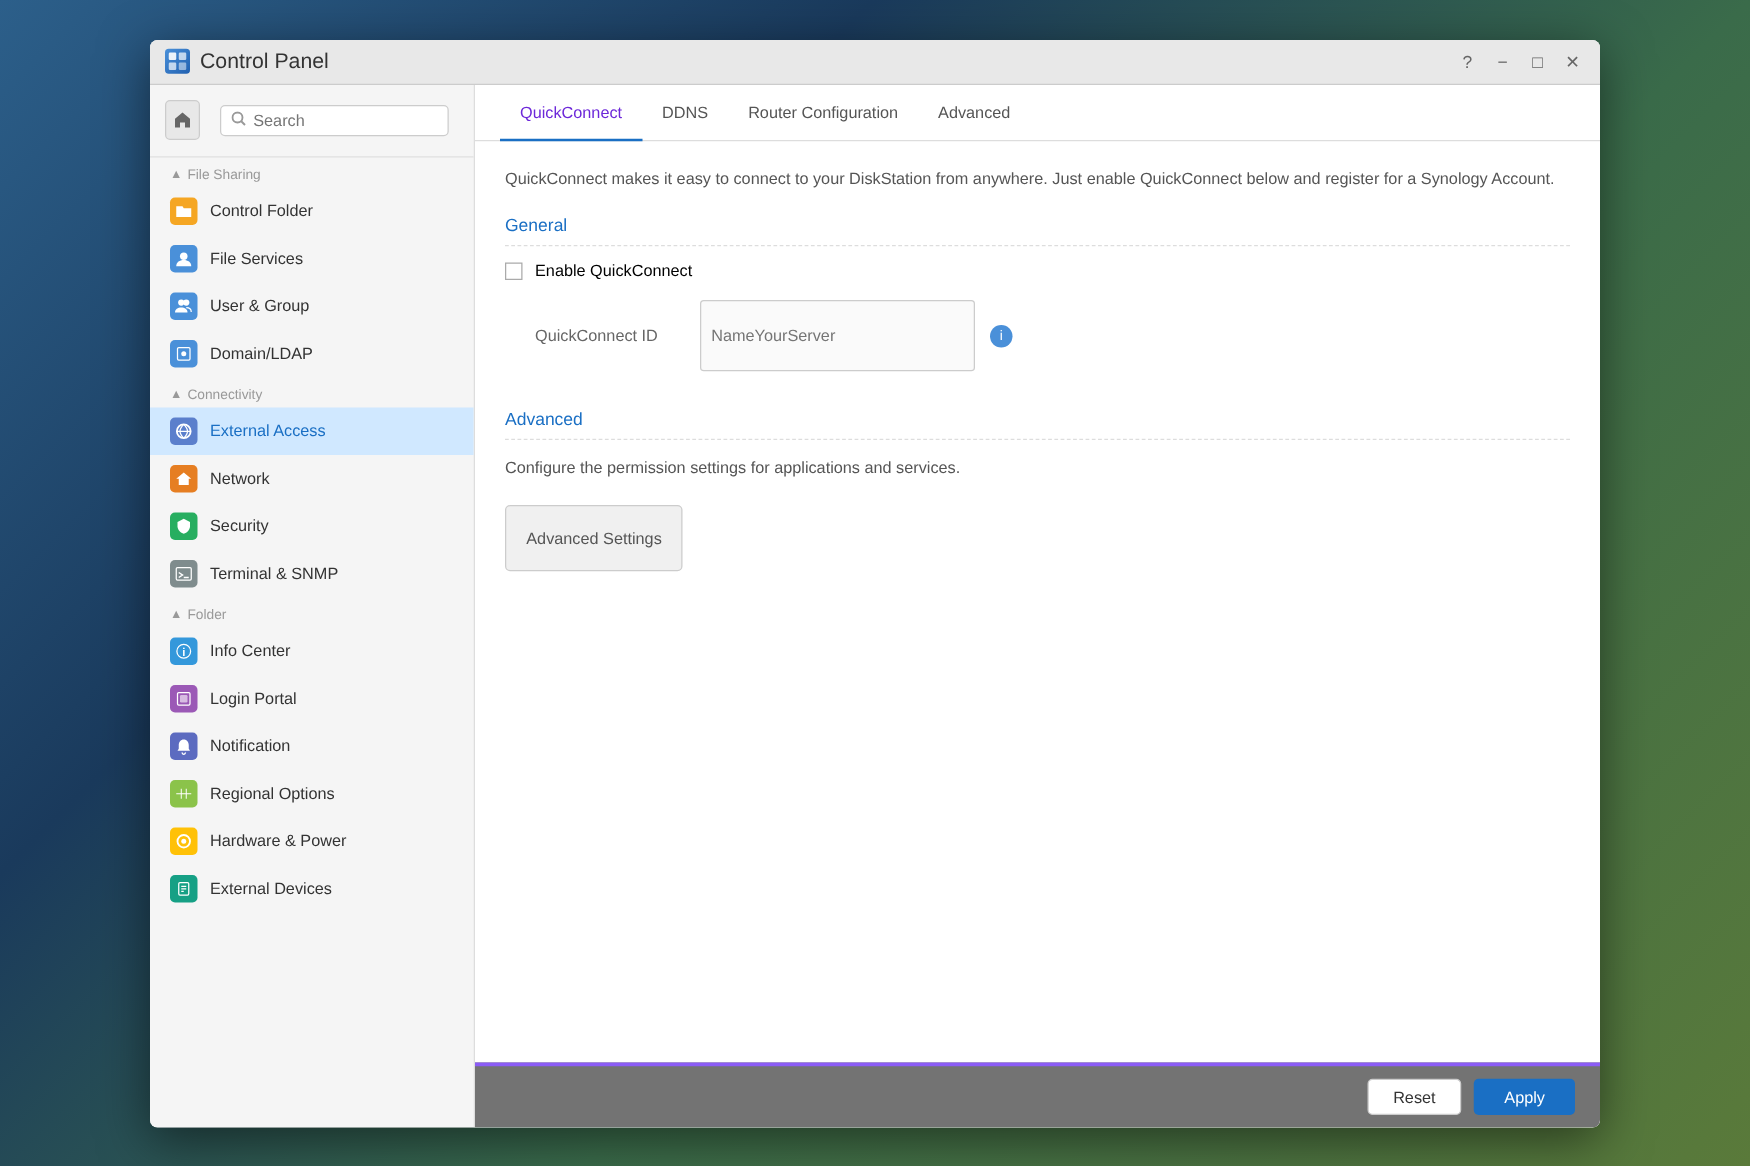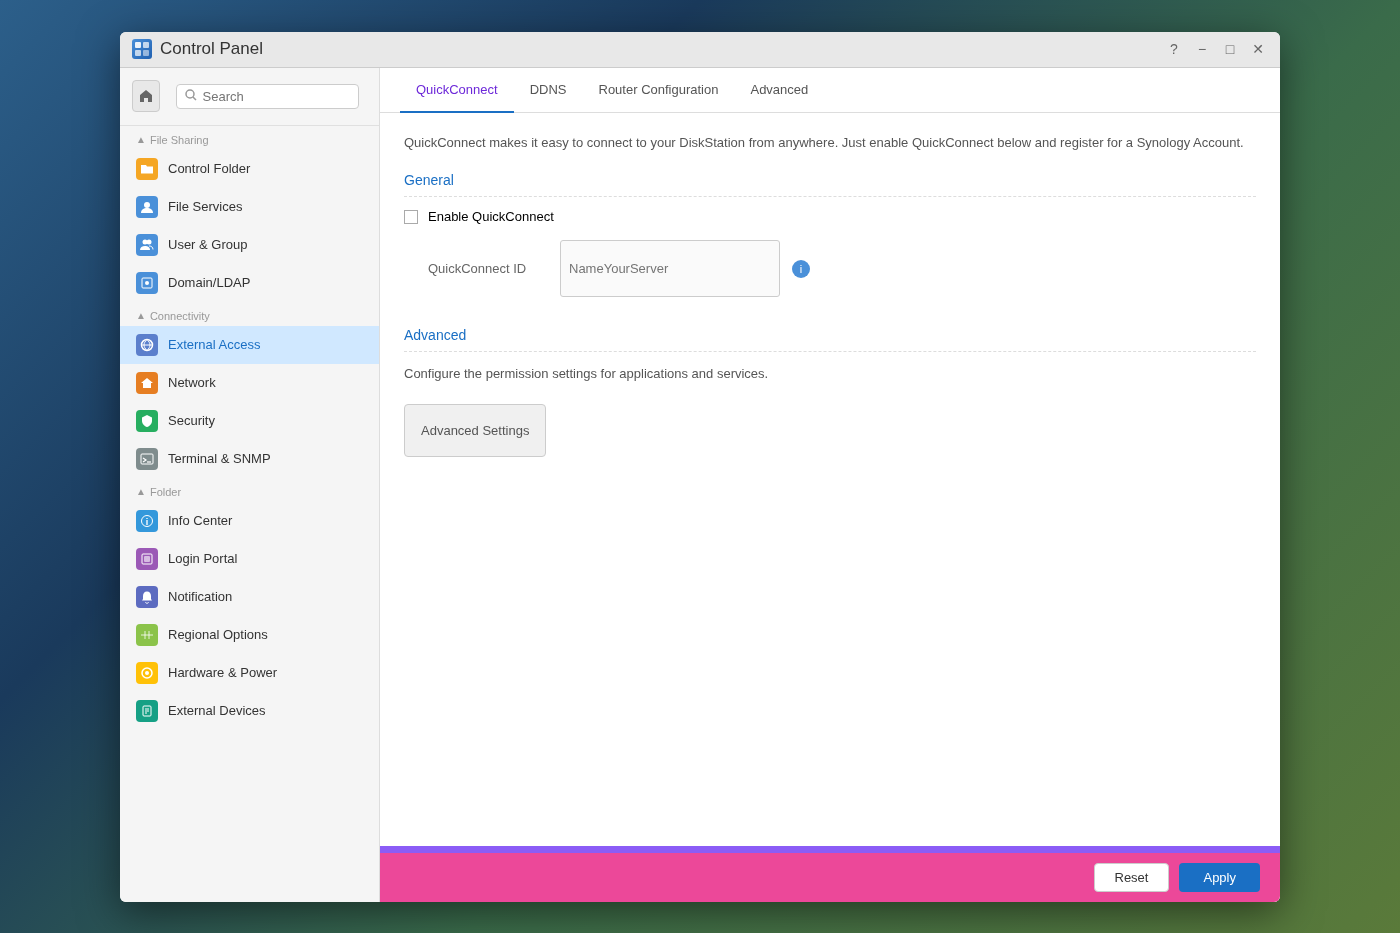--- a/index.html
+++ b/index.html
@@ -274,26 +274,26 @@
       background: #f0f0f0;
       border: 1px solid #ccc;
       border-radius: 4px;
       padding: 18px 16px;
       font-size: 13px;
       color: #555;
       cursor: pointer;
       text-align: center;
     }
     .bottom-bar {
-      border-top: 7px solid #8b5cf6;
+      border-top: 3px solid #8b5cf6;
       padding: 10px 20px;
       display: flex;
       justify-content: flex-end;
       gap: 10px;
-      background: #ec4899;
+      background: #737373;
       flex-shrink: 0;
     }
     .btn-reset {
       background: white;
       border: 1px solid #ccc;
       border-radius: 4px;
       padding: 6px 20px;
       font-size: 13px;
       color: #333;
       cursor: pointer;

